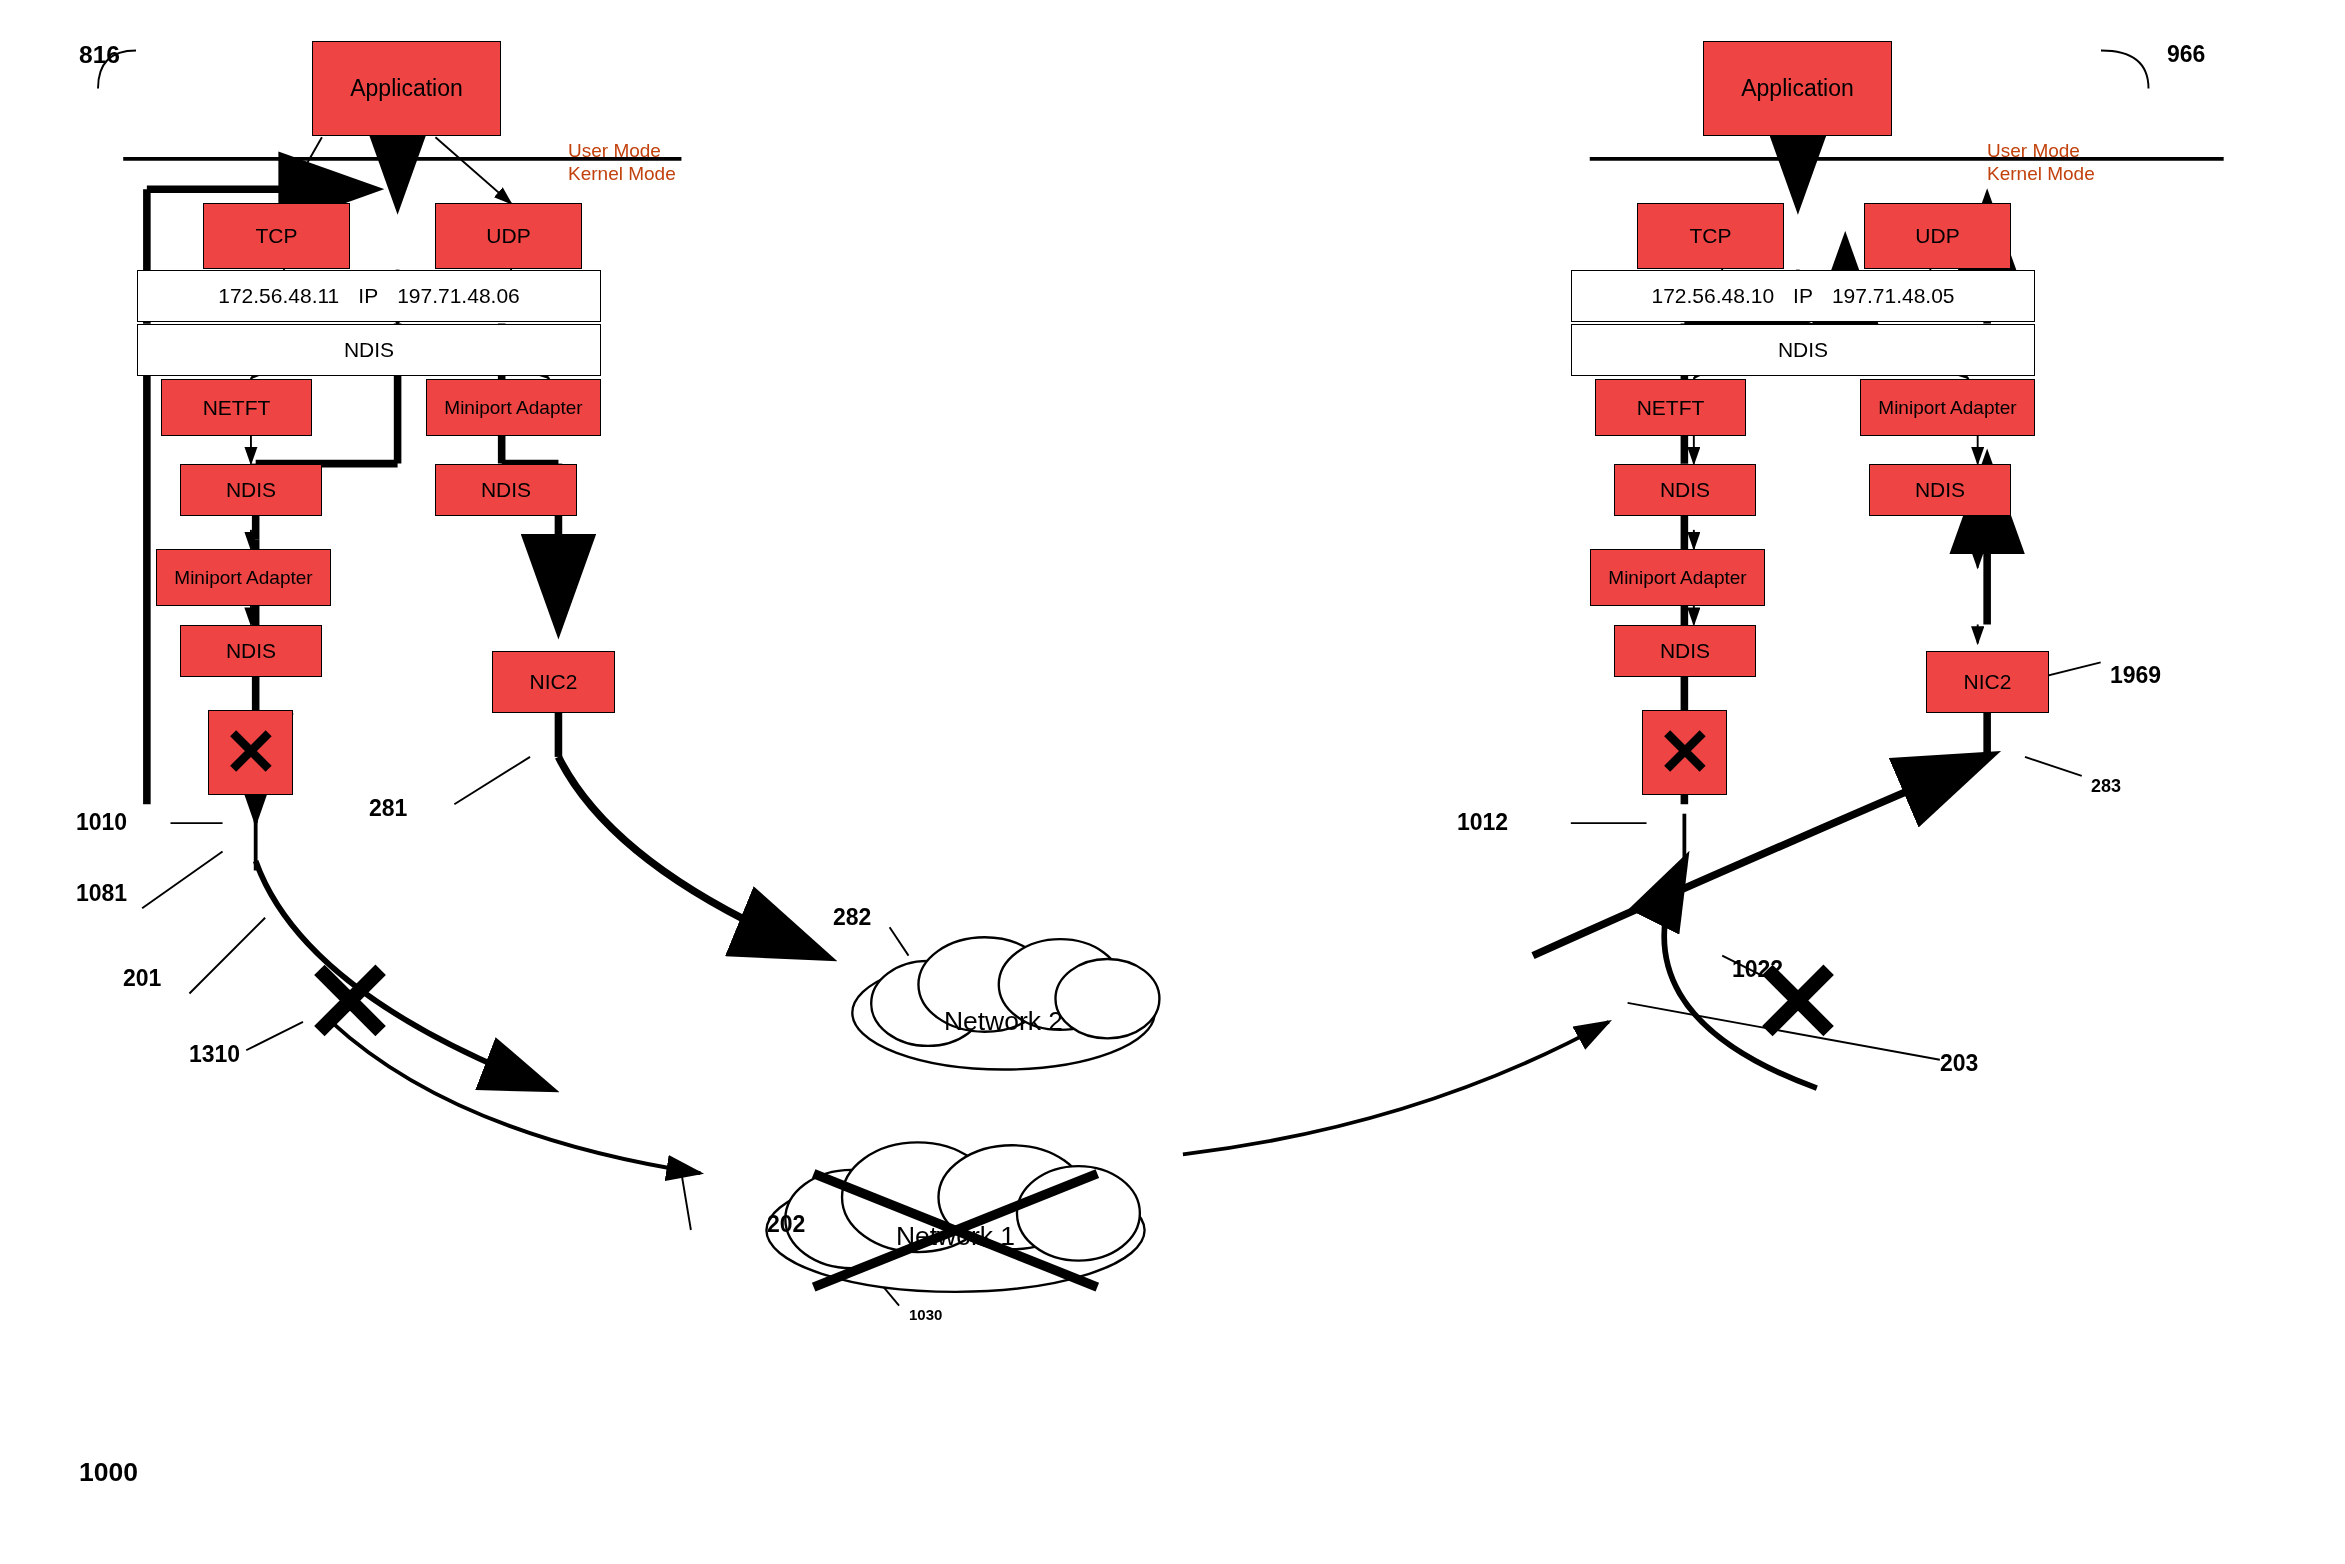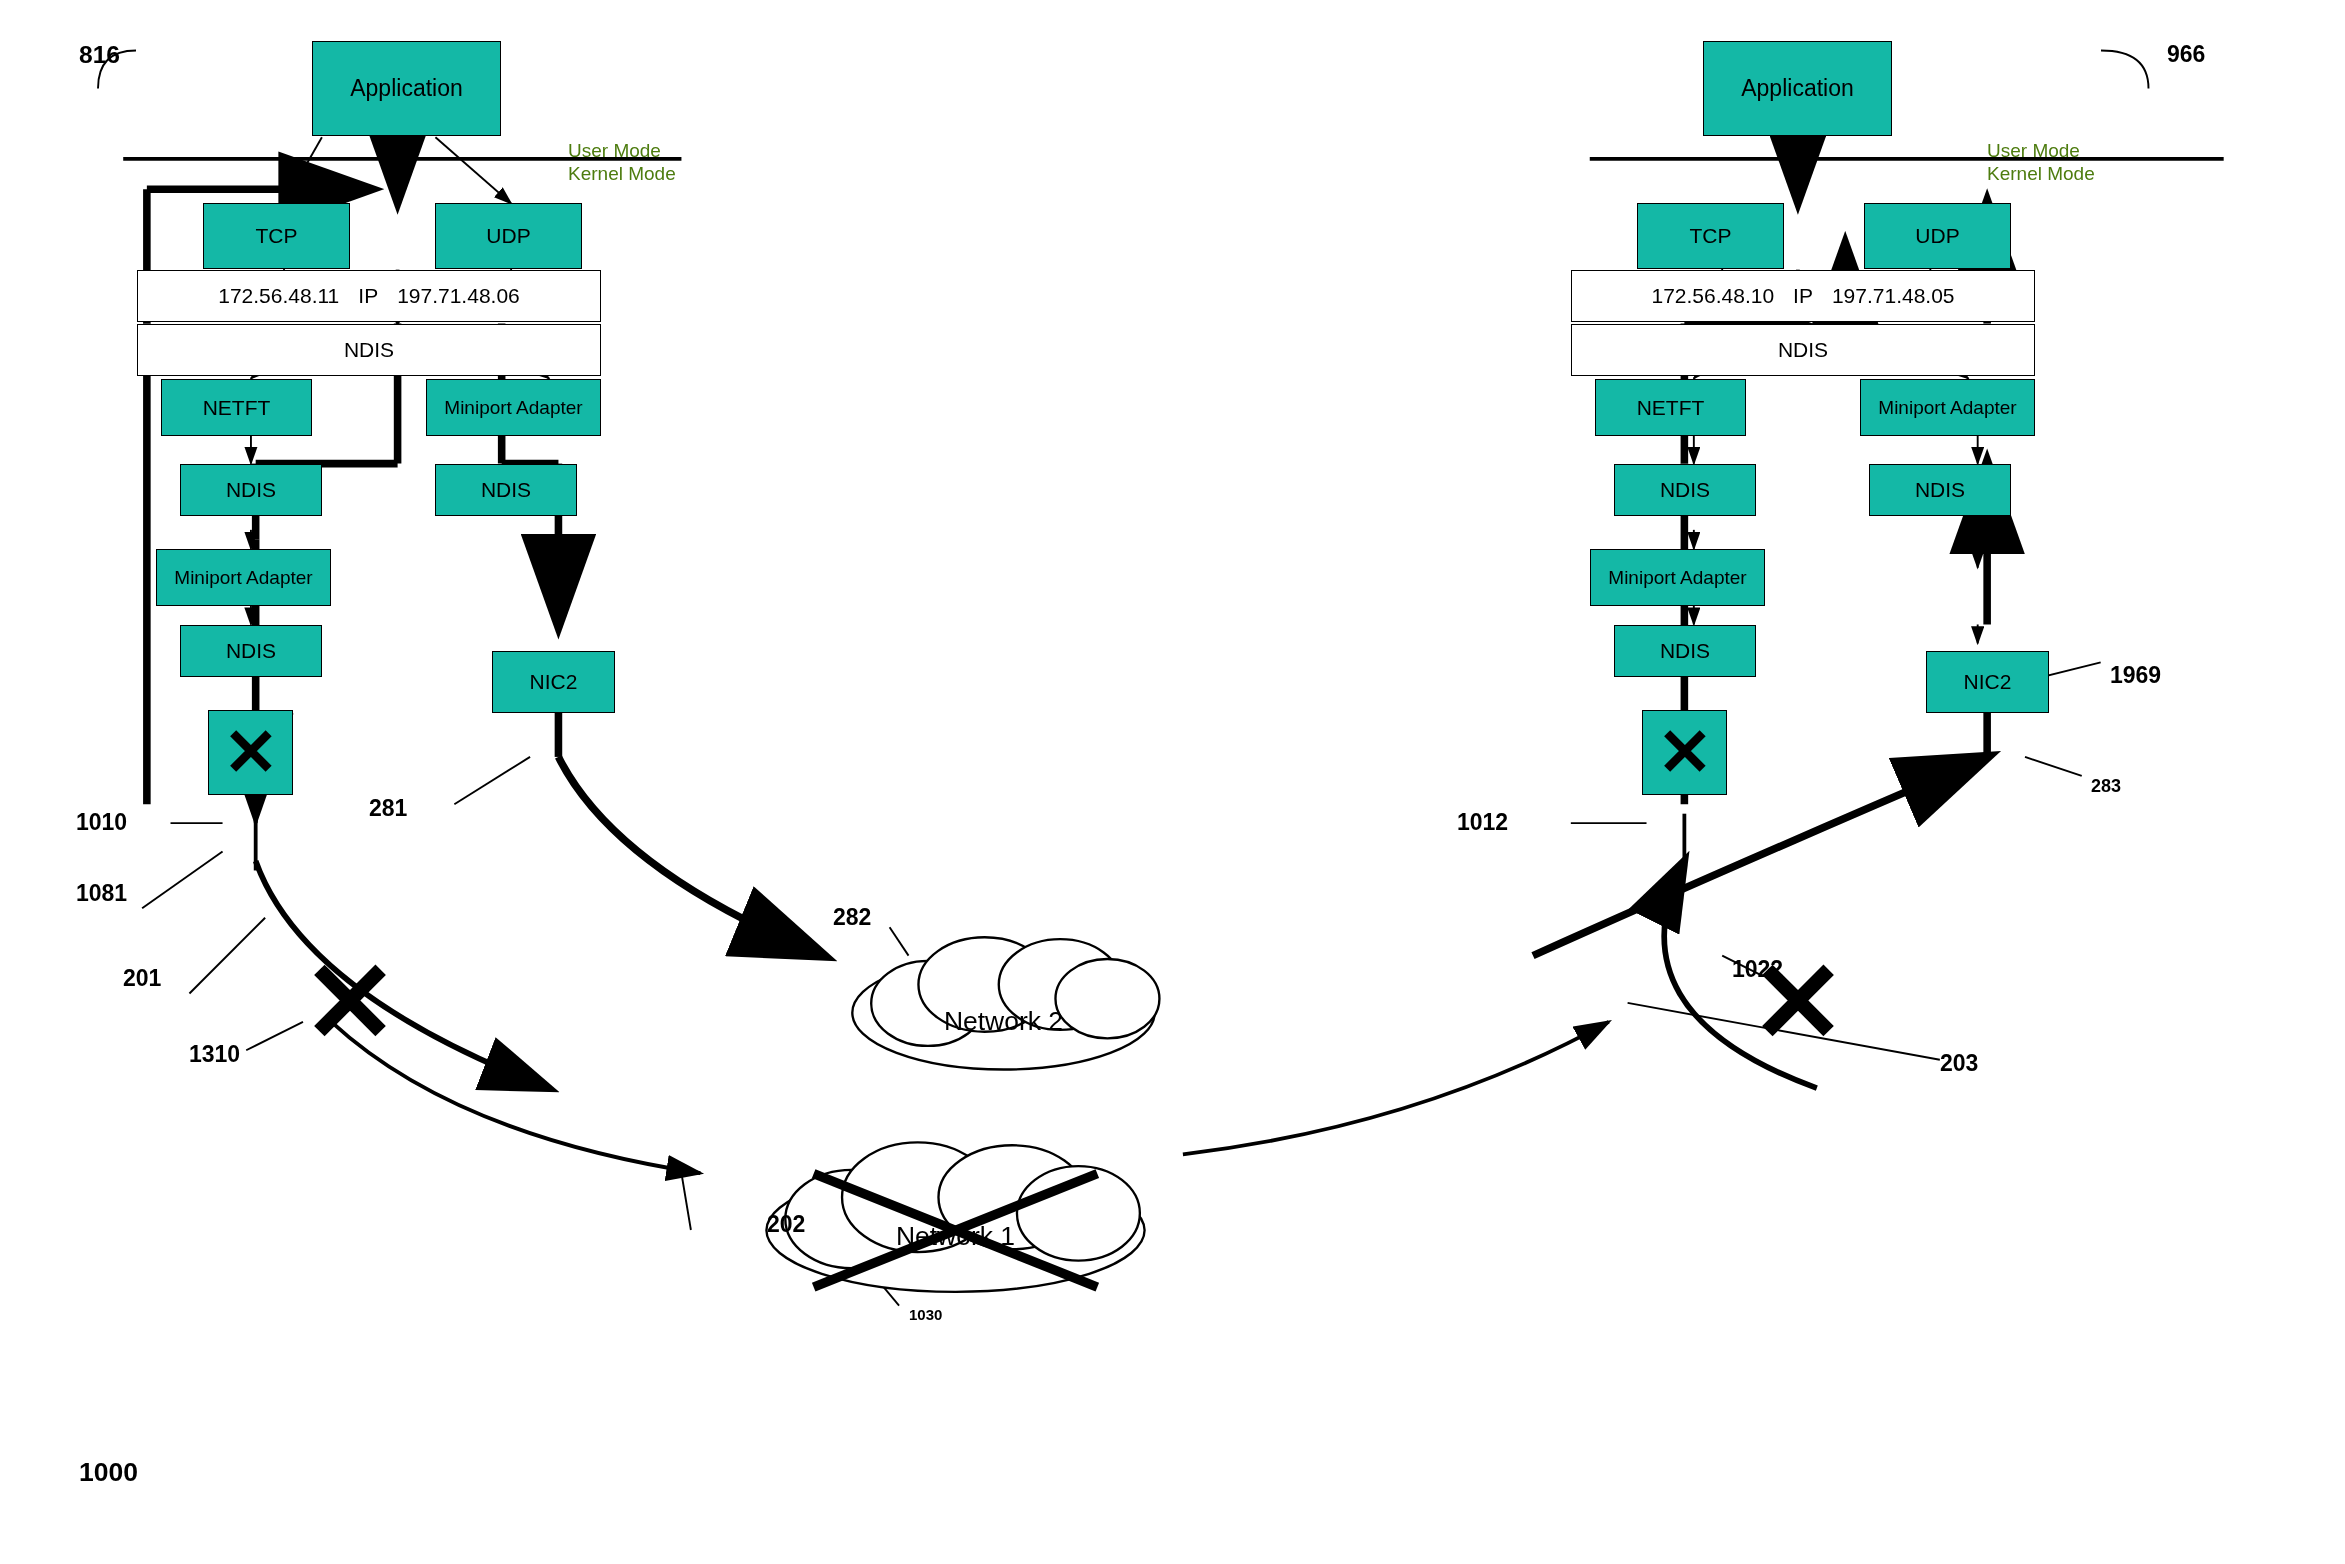--- a/index.html
+++ b/index.html
@@ -14,21 +14,21 @@
     .diagram-container {
       position: relative;
       width: 2345px;
       height: 1564px;
       background: #fff;
     }
     
     .box {
       position: absolute;
       border: 1.9px solid #000;
-      background: #14b8a6;
+      background: #ef4444;
       text-align: right;
       display: flex;
       align-items: center;
       justify-content: center;
       font-size: 21px;
       font-weight: normal;
     }
     .box-wide {
       position: absolute;
       border: 1.9px solid #000;
@@ -37,21 +37,21 @@
       display: flex;
       align-items: center;
       justify-content: center;
       font-size: 21px;
     }
     
     .label {
       position: absolute;
       font-size: 21px;
       font-weight: normal;
-      color: #4d7c0f;
+      color: #c2410c;
       white-space: nowrap;
     }
     
     .svg-overlay {
       position: absolute;
       top: 0;
       left: 0;
       width: 2345px;
       height: 1564px;
       pointer-events: none;

